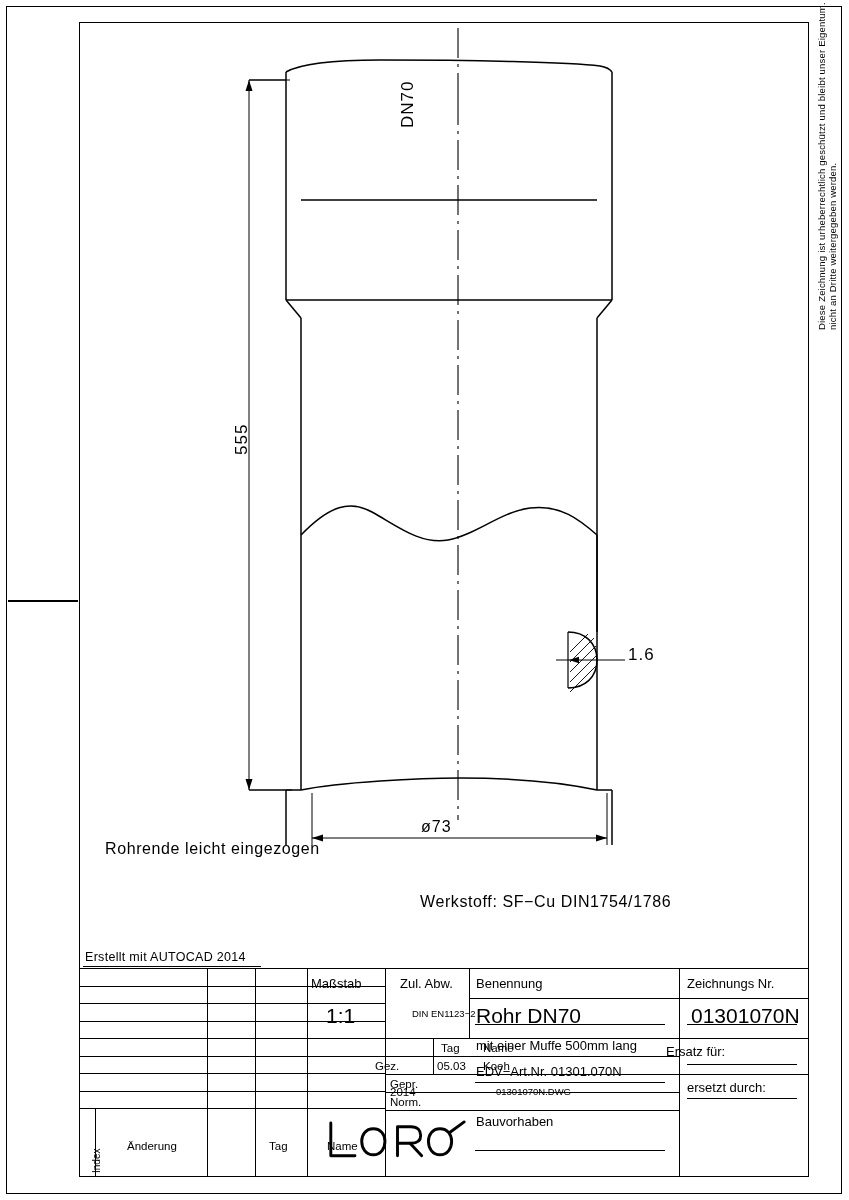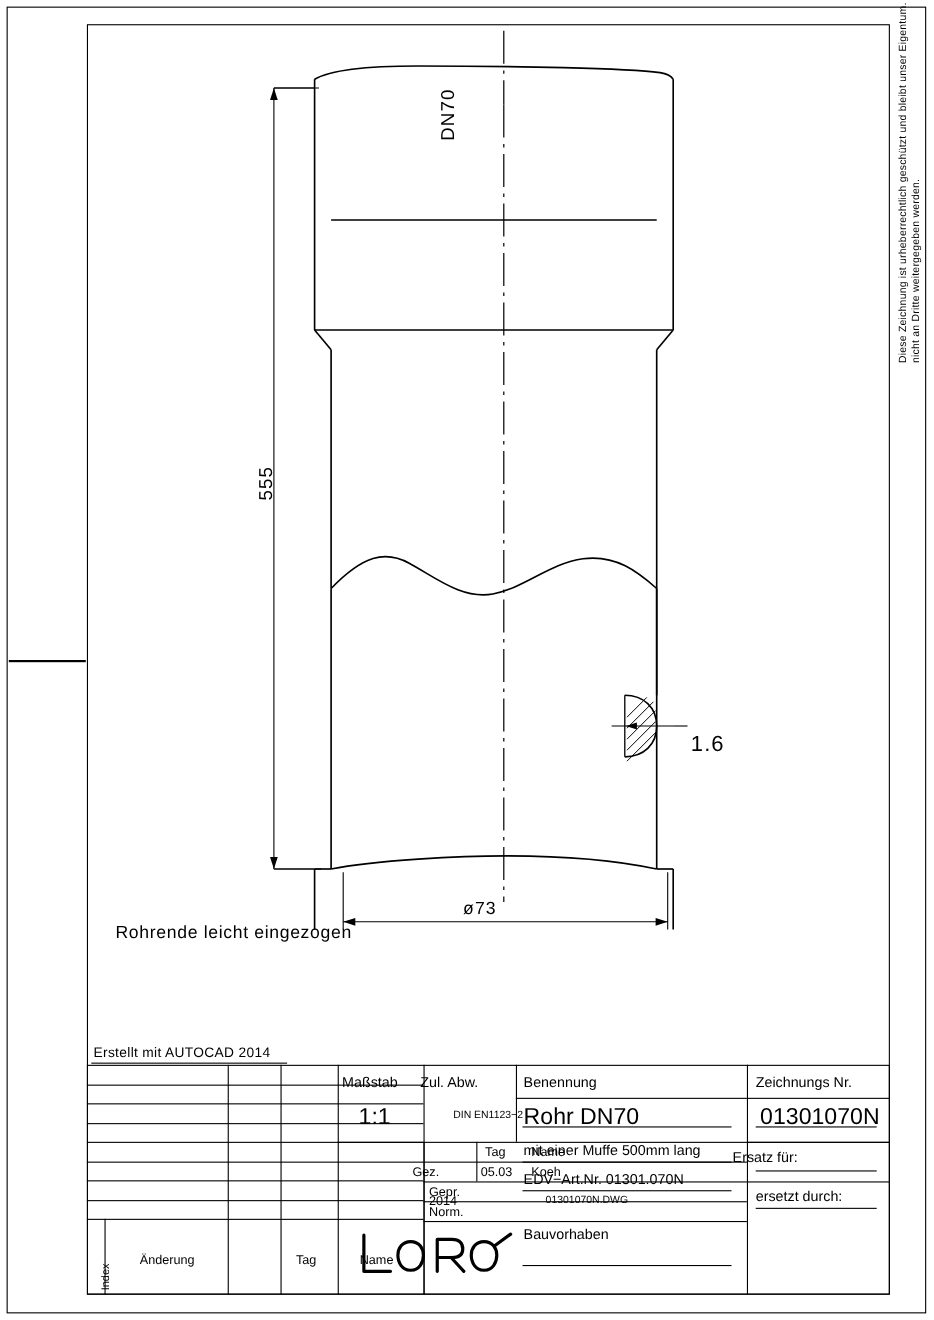--- a/index.html
+++ b/index.html
@@ -22,21 +22,21 @@
     transform:rotate(-90deg);transform-origin:0 0;
     font-size:9.5px;letter-spacing:.2px;color:#000;
   }
 
   
   #drawing{position:absolute;left:0;top:0;width:849px;height:1200px;}
 
   
   #dn-label{left:398px;top:128px;font-size:17px;transform:rotate(-90deg);transform-origin:0 0;letter-spacing:1px;}
   #dim-555{left:232px;top:455px;font-size:17px;transform:rotate(-90deg);transform-origin:0 0;letter-spacing:1px;}
-  #dim-16{left:628px;top:666px;font-size:20px;letter-spacing:1px;}
+  #dim-16{left:628px;top:645px;font-size:17px;letter-spacing:1px;}
   #dim-d73{left:421px;top:818px;font-size:16px;letter-spacing:1px;}
   #note-rohrende{left:105px;top:840px;font-size:16px;letter-spacing:.6px;}
   #note-werkstoff{left:420px;top:893px;font-size:16px;letter-spacing:.6px;}
   #note-autocad{left:85px;top:950px;font-size:12.5px;letter-spacing:.3px;}
   #note-autocad-underline{left:83px;top:966px;width:178px;height:1.2px;}
 
   
   #titleblock{position:absolute;left:79px;top:968px;width:730px;height:209px;}
   #titleblock .v{position:absolute;background:#000;width:1.2px;}
   #titleblock .h{position:absolute;background:#000;height:1.2px;}
@@ -126,20 +126,21 @@
       <path d="M569,660 l10,-3.2 l0,6.4 z" fill="#000" stroke="none"></path>
       <line x1="612" y1="660" x2="625" y2="660"></line>
     </g>
   </svg>
 
   <div class="txt" id="dn-label">DN70</div>
   <div class="txt" id="dim-555">555</div>
   <div class="txt" id="dim-16">1.6</div>
   <div class="txt" id="dim-d73">ø73</div>
   <div class="txt" id="note-rohrende">Rohrende leicht eingezogen</div>
+  <div class="txt" id="note-werkstoff">Werkstoff:  SF−Cu DIN1754/1786</div>
   <div class="txt" id="note-autocad">Erstellt mit AUTOCAD 2014</div>
   <div class="ln" id="note-autocad-underline"></div>
 
   <div id="titleblock">
 
     <div style="position:absolute;left:0;top:0;width:730px;height:209px;border:1.2px solid #000;box-sizing:border-box;"></div>
 
     <div class="v" style="left:16px;top:140px;height:69px;"></div>
     <div class="v" style="left:128px;top:0;height:209px;"></div>
     <div class="v" style="left:176px;top:0;height:209px;"></div>
@@ -179,21 +180,21 @@
     <div class="h" style="left:396px;top:182px;width:190px;"></div>
 
     <div class="tb-rot" style="left:12px;top:205px;">Index</div>
     <div class="tb-txt" style="left:48px;top:172px;">Änderung</div>
     <div class="tb-txt" style="left:190px;top:172px;">Tag</div>
     <div class="tb-txt" style="left:248px;top:172px;">Name</div>
 
     <div class="tb-txt mid" style="left:232px;top:8px;">Maßstab</div>
     <div class="tb-txt big" style="left:247px;top:36px;">1:1</div>
 
-    <div class="tb-txt mid" style="left:303px;top:8px;">Zul. Abw.</div>
+    <div class="tb-txt mid" style="left:321px;top:8px;">Zul. Abw.</div>
     <div class="tb-txt small" style="left:313px;top:40px;">DIN EN1123−2</div>
 
     <div class="tb-txt mid" style="left:397px;top:8px;">Benennung</div>
     <div class="tb-txt big" style="left:397px;top:36px;">Rohr DN70</div>
     <div class="tb-txt mid" style="left:397px;top:70px;">mit einer Muffe 500mm lang</div>
     <div class="tb-txt mid" style="left:397px;top:96px;">EDV−Art.Nr.  01301.070N</div>
     <div class="tb-txt small" style="left:397px;top:118px;">01301070N.DWG</div>
     <div class="tb-txt mid" style="left:397px;top:146px;">Bauvorhaben</div>
 
     <div class="tb-txt mid" style="left:608px;top:8px;">Zeichnungs Nr.</div>

